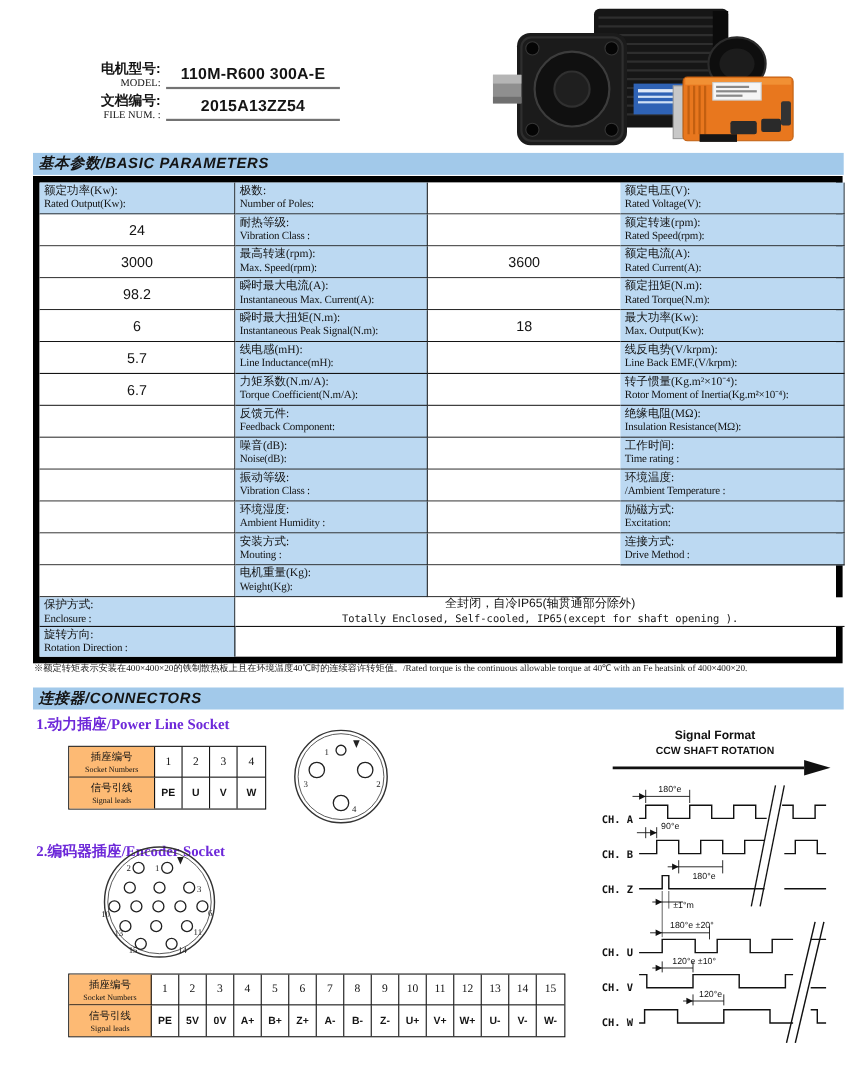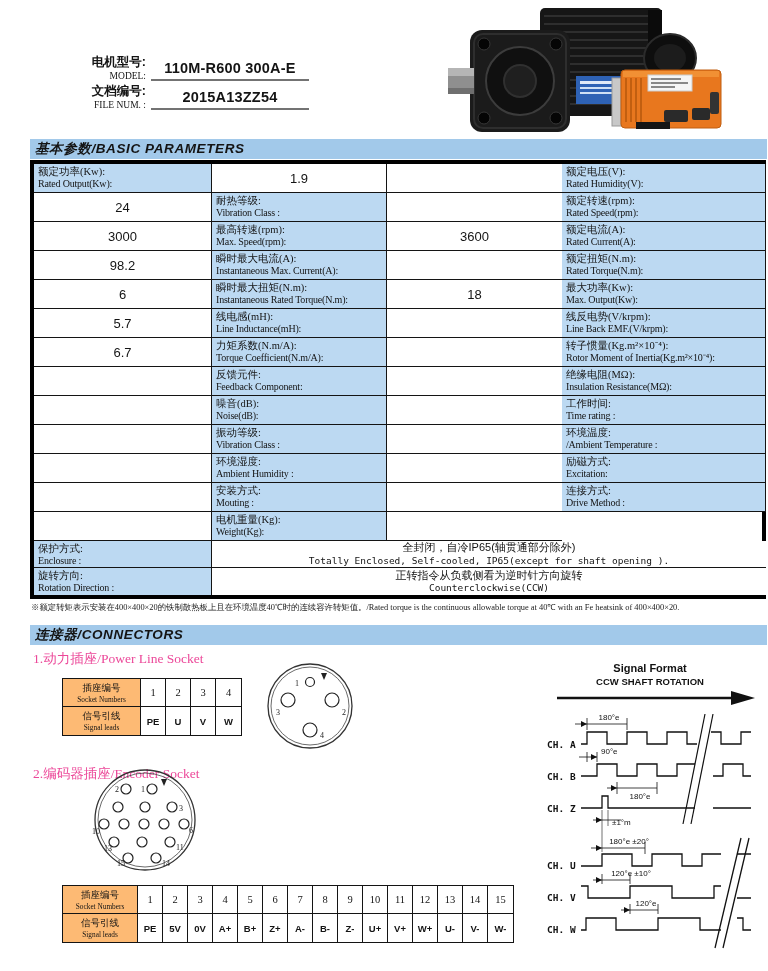--- a/index.html
+++ b/index.html
@@ -11,37 +11,37 @@
   .mlab{width:74px;text-align:right;padding-right:5px;}
   .mlab .cn{font-size:12.5px;font-weight:600;}
   .mlab .en{font-size:9.5px;font-family:"Liberation Serif",serif;}
   .mval{width:158px;text-align:center;border-bottom:2px solid #737373;font-size:14.5px;
         font-weight:bold;padding-bottom:3px;letter-spacing:0.2px;}
   
   .bar{position:absolute;left:30px;width:737px;height:20px;line-height:20px;background:#a2c9ea;
        font-weight:bold;font-size:13.5px;padding-left:5px;box-sizing:border-box;letter-spacing:0.6px;font-style:italic;}
   .bar1{top:139px;} .bar2{top:625px;}
   
-  .ptable{position:absolute;left:30px;top:160px;width:736px;border:4px solid #000000;box-sizing:border-box;}
+  .ptable{position:absolute;left:30px;top:160px;width:736px;border:6px solid #000000;box-sizing:border-box;}
   .pgrid{display:grid;grid-template-columns:178px 175px 175px 204px;grid-auto-rows:29px;}
   .pgrid-bottom{display:grid;grid-template-columns:178px 554px;grid-auto-rows:27px;}
   .cell{border-right:1.5px solid #141414;border-bottom:1.5px solid #141414;box-sizing:border-box;overflow:hidden;}
   .lastcol{border-right:none;} .lastrow{border-bottom:none;}
   .lc{background:#bcd9f2;padding:1px 2px 0 4px;}
   .lc .cn{font-size:10.5px;line-height:1.25;font-family:"Liberation Serif",serif;}
   .lc .en{font-size:10px;line-height:1.2;font-family:"Liberation Serif",serif;white-space:nowrap;letter-spacing:-0.2px;}
   .vc{display:flex;flex-direction:column;align-items:center;justify-content:center;background:#fff;}
   .vc .v{font-size:13px;}
   .wv-cn{font-size:11px;line-height:1.25;}
   .wv-en{font-size:9.5px;line-height:1.25;font-family:"DejaVu Sans Mono",monospace;}
   
   .footnote{position:absolute;left:31px;top:601px;width:736px;font-size:8.4px;
             font-family:"Liberation Serif",serif;color:#1a1a1a;}
   
-  .subtitle{position:absolute;font-size:13.5px;font-family:"Liberation Serif",serif;color:#ec4899;}
+  .subtitle{position:absolute;font-size:13.5px;font-family:"Liberation Serif",serif;color:#6d28d9;font-weight:bold;}
   .t1{left:33px;top:650px;} .t2{left:33px;top:765px;}
   
   .ctable{position:absolute;border:1.5px solid #141414;box-sizing:border-box;}
   .conn-grid{display:grid;grid-auto-rows:28px;}
   #power-table{left:62px;top:678px;} #power-table .conn-grid{grid-template-columns:78px repeat(4,25px);}
   #encoder-table{left:62px;top:885px;} #encoder-table .conn-grid{grid-template-columns:75px repeat(15,25px);}
   .hc{background:#fdba74;display:flex;flex-direction:column;align-items:center;justify-content:center;}
   .hc .ch-cn{font-size:9.5px;font-family:"Liberation Serif",serif;}
   .hc .ch-en{font-size:7.3px;font-family:"Liberation Serif",serif;}
   .nc{display:flex;align-items:center;justify-content:center;font-size:10.5px;font-family:"Liberation Serif",serif;}
@@ -123,29 +123,30 @@
   <div class="bar bar1">
     <span>基本参数/BASIC PARAMETERS</span>
   </div>
 
   <div class="ptable">
     <div class="pgrid" id="param-grid">
         <div class="cell lc">
           <div class="cn">额定功率(Kw):</div>
           <div class="en">Rated Output(Kw):</div>
         </div>
-        <div class="cell vc">
-          <div class="v">1.9</div>
+        <div class="cell lc">
+          <div class="cn">极数:</div>
+          <div class="en">Number of Poles:</div>
         </div>
         <div class="cell vc lastcol">
           <div class="v"></div>
         </div>
         <div class="cell lc">
           <div class="cn">额定电压(V):</div>
-          <div class="en">Rated Humidity(V):</div>
+          <div class="en">Rated Voltage(V):</div>
         </div>
         <div class="cell vc">
           <div class="v">24</div>
         </div>
         <div class="cell lc">
           <div class="cn">耐热等级:</div>
           <div class="en">Vibration Class :</div>
         </div>
         <div class="cell vc lastcol">
           <div class="v"></div>
@@ -180,21 +181,21 @@
         </div>
         <div class="cell lc">
           <div class="cn">额定扭矩(N.m):</div>
           <div class="en">Rated Torque(N.m):</div>
         </div>
         <div class="cell vc">
           <div class="v">6</div>
         </div>
         <div class="cell lc">
           <div class="cn">瞬时最大扭矩(N.m):</div>
-          <div class="en">Instantaneous Rated Torque(N.m):</div>
+          <div class="en">Instantaneous Peak Signal(N.m):</div>
         </div>
         <div class="cell vc lastcol">
           <div class="v">18</div>
         </div>
         <div class="cell lc">
           <div class="cn">最大功率(Kw):</div>
           <div class="en">Max. Output(Kw):</div>
         </div>
         <div class="cell vc">
           <div class="v">5.7</div>
@@ -310,24 +311,20 @@
           <div class="cn">保护方式:</div>
           <div class="en">Enclosure :</div>
         </div>
         <div class="cell vc lastcol">
           <div class="wv-cn">全封闭，自冷IP65(轴贯通部分除外)</div>
           <div class="wv-en">Totally Enclosed, Self-cooled, IP65(except for shaft opening ).</div>
         </div>
         <div class="cell lc lastrow">
           <div class="cn">旋转方向:</div>
           <div class="en">Rotation Direction :</div>
-        </div>
-        <div class="cell vc lastcol lastrow">
-          <div class="wv-cn">正转指令从负载侧看为逆时针方向旋转</div>
-          <div class="wv-en">Counterclockwise(CCW)</div>
         </div>
       </div>
   </div>
 
   <div class="footnote">※额定转矩表示安装在400×400×20的铁制散热板上且在环境温度40℃时的连续容许转矩值。/Rated torque is the continuous allowable torque at 40℃ with an Fe heatsink of 400×400×20.</div>
 
   <div class="bar bar2">
     <span>连接器/CONNECTORS</span>
   </div>
 

